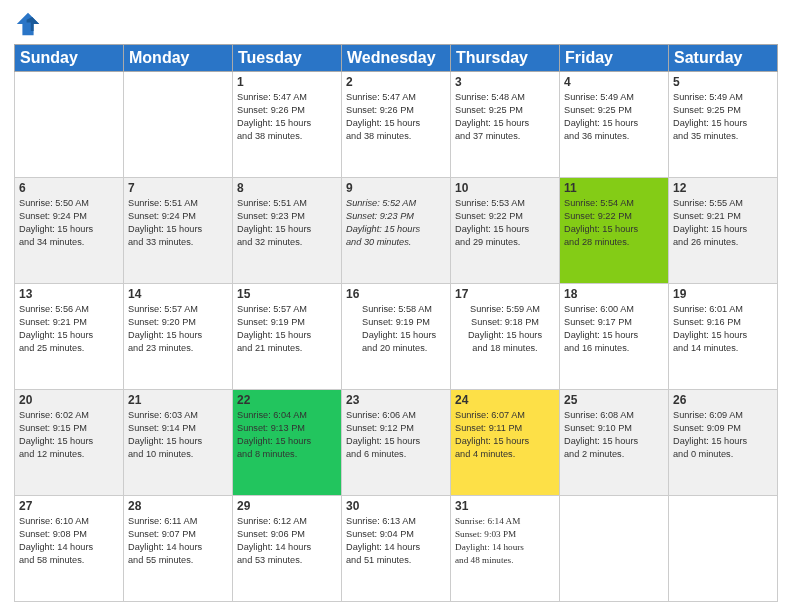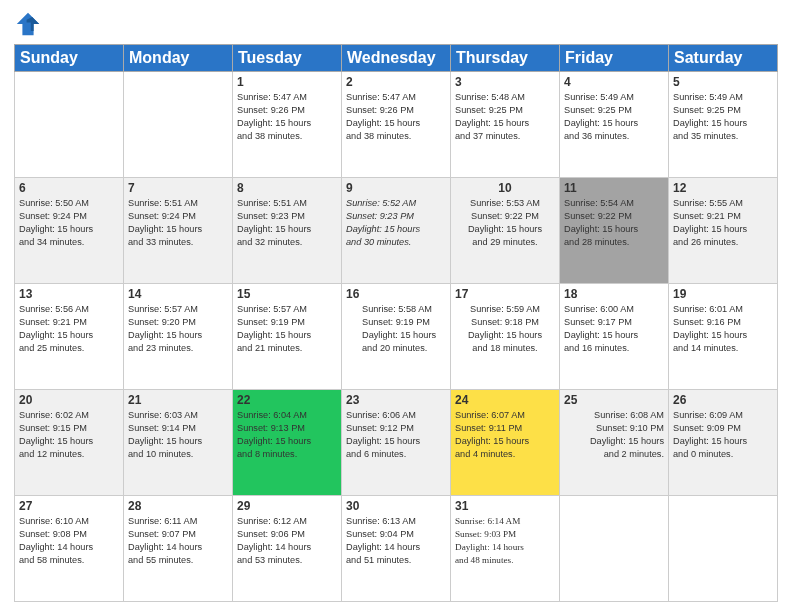--- a/index.html
+++ b/index.html
@@ -199,28 +199,28 @@
 Daylight: 15 hours
 and 32 minutes.</div>
           </td>
           <td style="background: rgb(240, 240, 240);">
             <span class="day-number">9</span>
             <div class="day-info" style="white-space: pre-line; font-style: italic;">Sunrise: 5:52 AM
 Sunset: 9:23 PM
 Daylight: 15 hours
 and 30 minutes.</div>
           </td>
-          <td style="background: rgb(240, 240, 240); text-align: center;">
+          <td style="background: rgb(240, 240, 240);">
             <span class="day-number">10</span>
             <div class="day-info" style="white-space: pre-line;">Sunrise: 5:53 AM
 Sunset: 9:22 PM
 Daylight: 15 hours
 and 29 minutes.</div>
           </td>
-          <td style="background: #a3a3a3;">
+          <td style="background: #84cc16;">
             <span class="day-number">11</span>
             <div class="day-info" style="white-space: pre-line;">Sunrise: 5:54 AM
 Sunset: 9:22 PM
 Daylight: 15 hours
 and 28 minutes.</div>
           </td>
           <td style="background: rgb(240, 240, 240);">
             <span class="day-number">12</span>
             <div class="day-info" style="white-space: pre-line;">Sunrise: 5:55 AM
 Sunset: 9:21 PM
@@ -310,21 +310,21 @@
           </td>
           <td style="background: #fde047;">
             <span class="day-number">24</span>
             <div class="day-info" style="white-space: pre-line;">Sunrise: 6:07 AM
 Sunset: 9:11 PM
 Daylight: 15 hours
 and 4 minutes.</div>
           </td>
           <td style="background: rgb(240, 240, 240);">
             <span class="day-number">25</span>
-            <div class="day-info" style="white-space: pre-line; text-align: right;">Sunrise: 6:08 AM
+            <div class="day-info" style="white-space: pre-line;">Sunrise: 6:08 AM
 Sunset: 9:10 PM
 Daylight: 15 hours
 and 2 minutes.</div>
           </td>
           <td style="background: rgb(240, 240, 240);">
             <span class="day-number">26</span>
             <div class="day-info" style="white-space: pre-line;">Sunrise: 6:09 AM
 Sunset: 9:09 PM
 Daylight: 15 hours
 and 0 minutes.</div>

